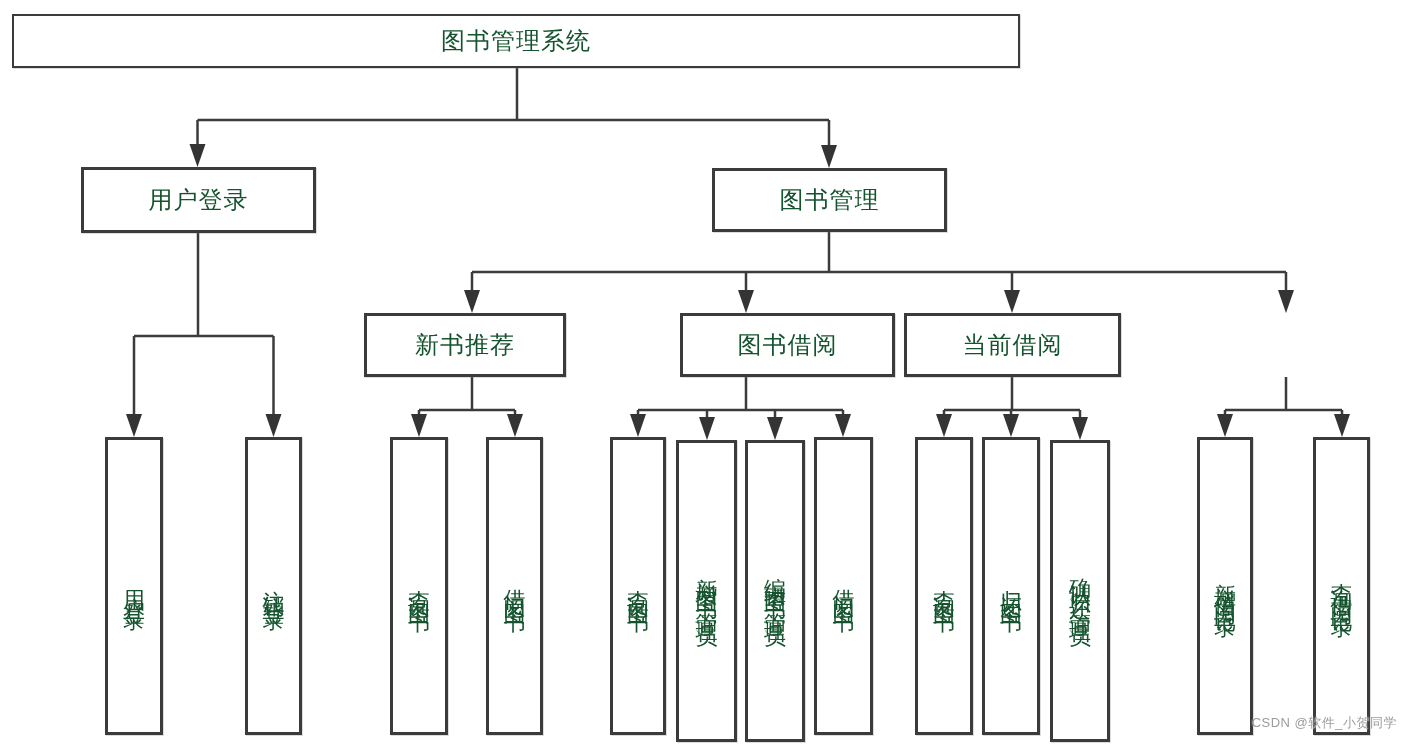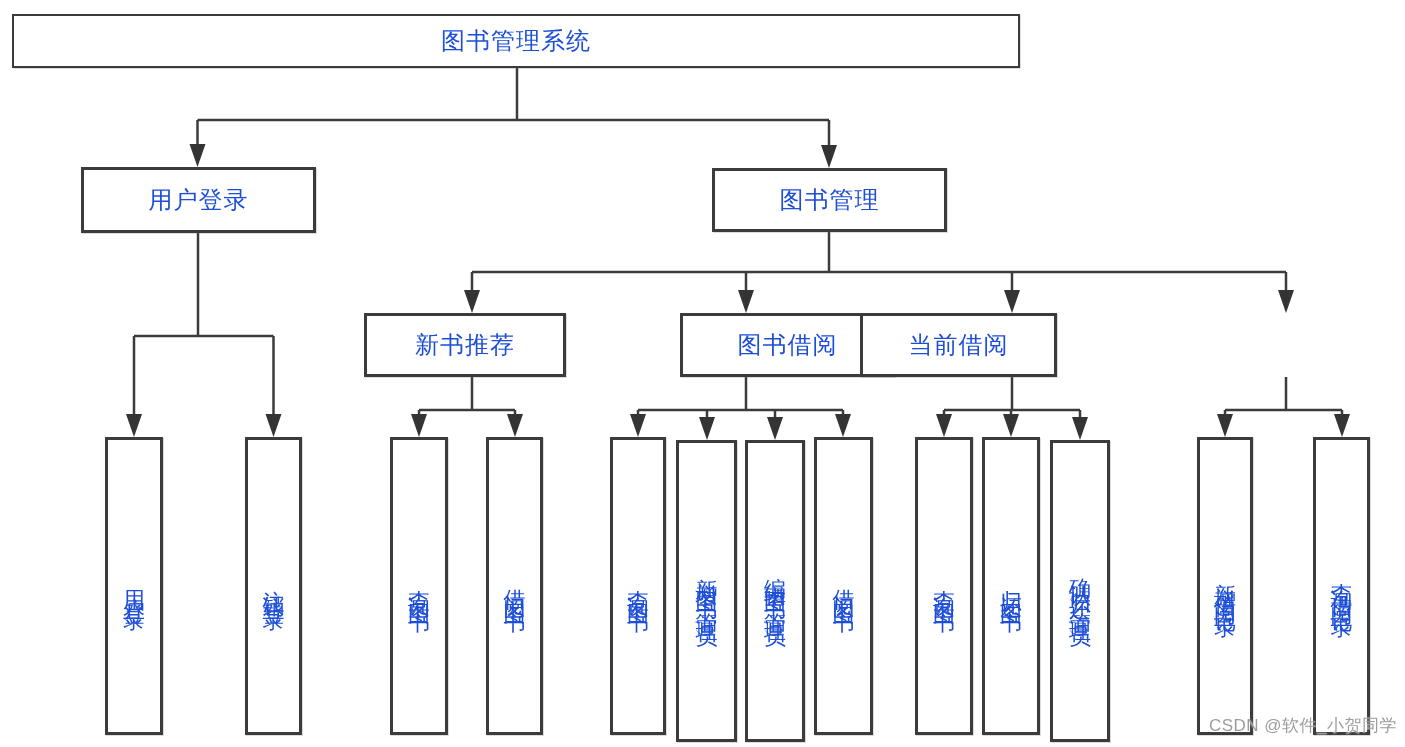--- a/index.html
+++ b/index.html
@@ -13,37 +13,37 @@
   #connectors{
     position:absolute;left:0;top:0;width:1405px;height:747px;
     pointer-events:none;
   }
   .node{
     position:absolute;
     box-sizing:border-box;
     background:#ffffff;
     border:3px solid #3b3b3b;
     display:flex;align-items:center;justify-content:center;
-    color:#1d4ed8;
+    color:#14532d;
     z-index:2;
     box-shadow:1px 1px 0 rgba(120,120,120,.25);
   }
   .node.h{font-size:24px;letter-spacing:1px;white-space:nowrap;}
   .node.root{border-width:2px;}
   .node.v{
     writing-mode:vertical-rl;
     text-orientation:mixed;
     font-size:22px;
     letter-spacing:7px;
     line-height:1;
   }
   #watermark{
     position:absolute;
     top:714px;right:8px;
-    font-size:17px;
+    font-size:13px;
     color:#9c9c9c;
     letter-spacing:.5px;
     z-index:5;
     text-shadow:0 0 2px rgba(255,255,255,.9);
     white-space:nowrap;
     margin-left:12px;
   }
   line{stroke:#3b3b3b;stroke-width:2.5;}
   polygon{fill:#343434;}
 </style>
@@ -128,21 +128,21 @@
     </g>
   </svg>
 
   <div class="node h root" style="left:12px;top:14px;width:1008px;height:54px;">图书管理系统</div>
 
   <div class="node h" style="left:81px;top:167px;width:235px;height:66px;">用户登录</div>
   <div class="node h" style="left:712px;top:168px;width:235px;height:64px;">图书管理</div>
 
   <div class="node h" style="left:364px;top:313px;width:202px;height:64px;">新书推荐</div>
   <div class="node h" style="left:639px;top:313px;width:215px;height:64px;margin-left:41px;">图书借阅</div>
-  <div class="node h" style="left:860px;top:313px;width:197px;height:64px;">当前借阅</div>
+  <div class="node h" style="left:904px;top:313px;width:217px;height:64px;">当前借阅</div>
 
   <div class="node v" style="left:105px;top:437px;width:58px;height:298px;">用户登录</div>
   <div class="node v" style="left:245px;top:437px;width:57px;height:298px;">注销登录</div>
 
   <div class="node v" style="left:390px;top:437px;width:58px;height:298px;">查询图书</div>
   <div class="node v" style="left:486px;top:437px;width:57px;height:298px;">借阅图书</div>
 
   <div class="node v" style="left:610px;top:437px;width:56px;height:298px;">查询图书</div>
   <div class="node v" style="left:676px;top:440px;width:61px;height:302px;">新增图书（管理员）</div>
   <div class="node v" style="left:745px;top:440px;width:60px;height:302px;">编辑图书（管理员）</div>

